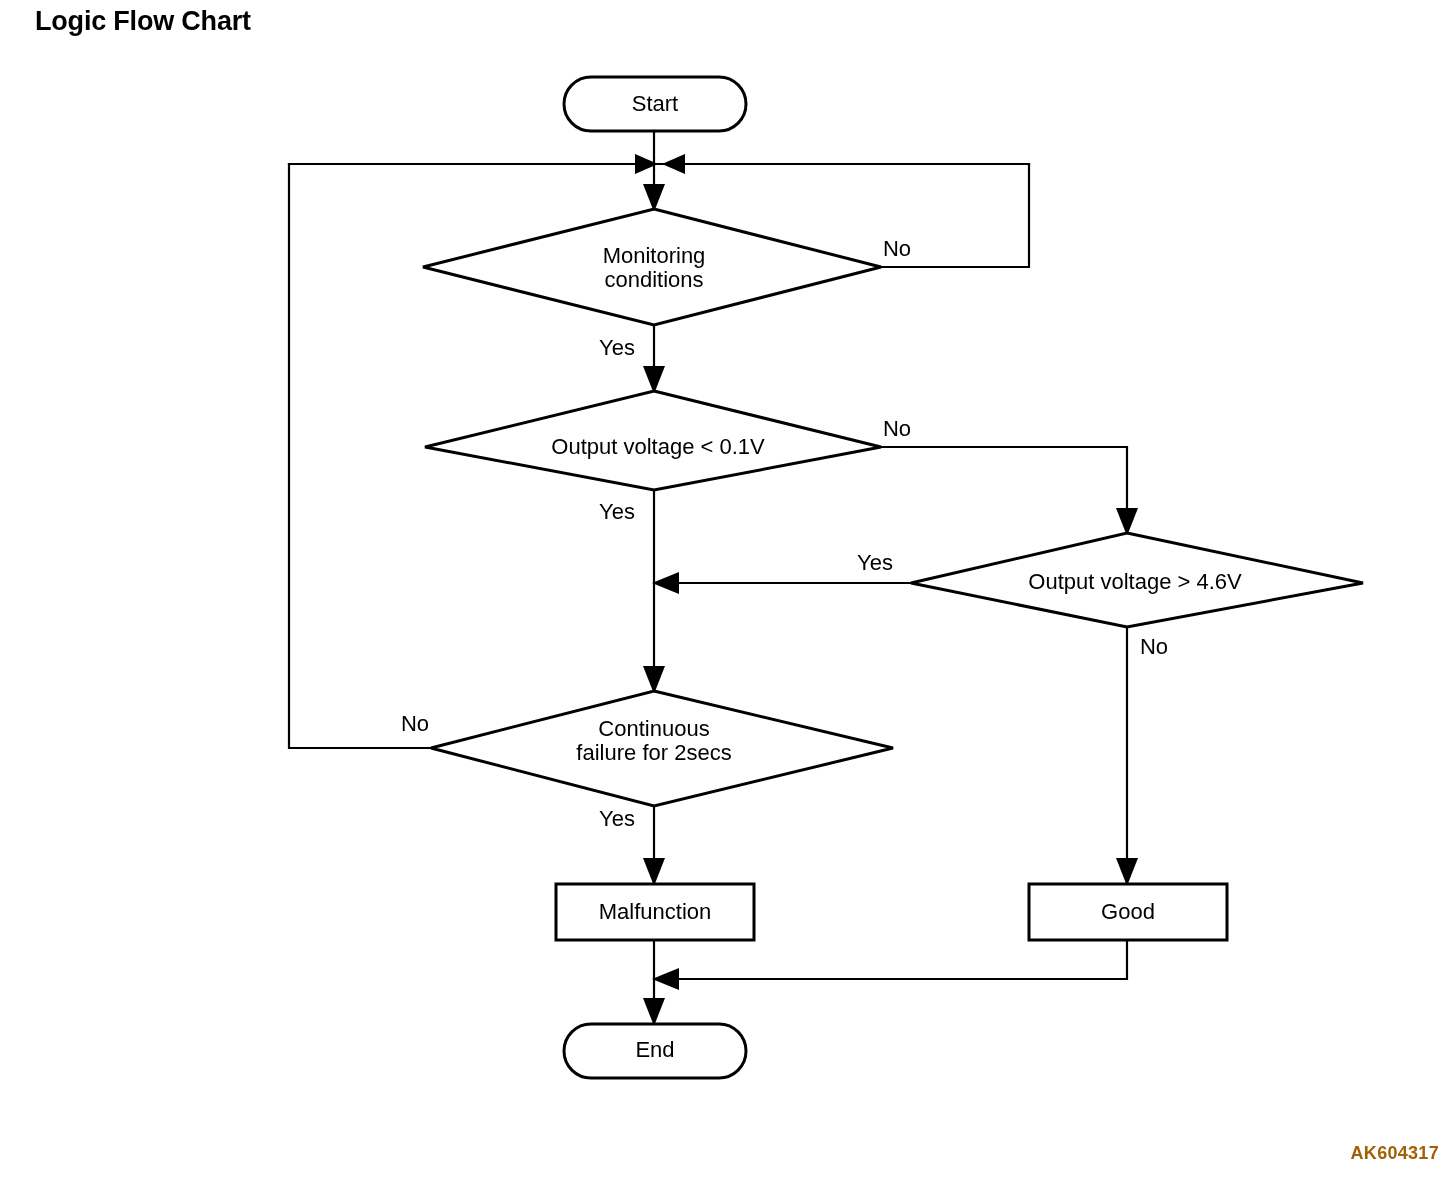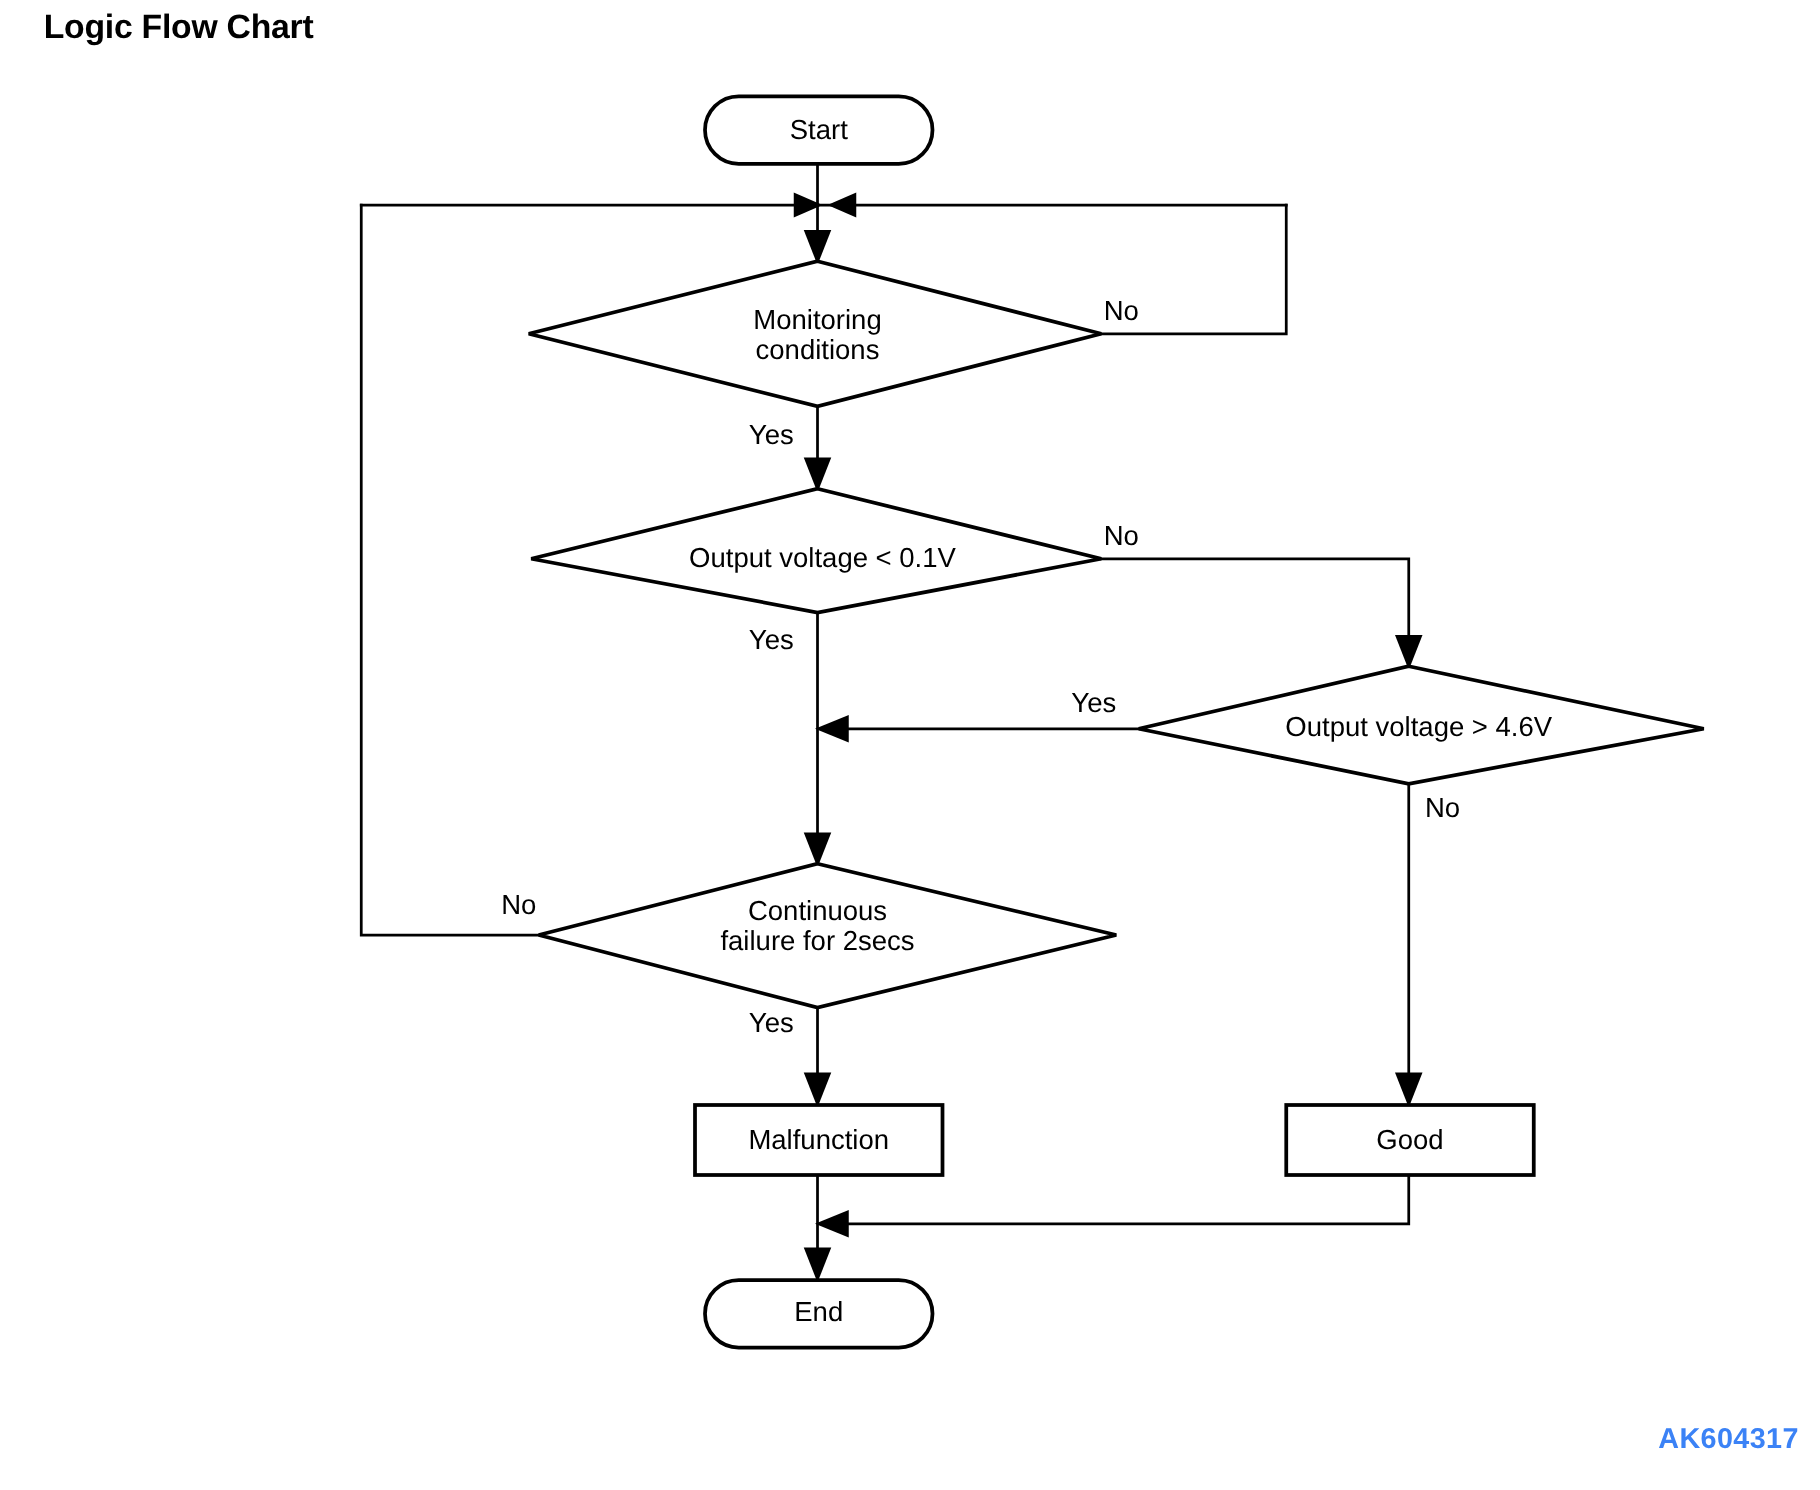--- a/index.html
+++ b/index.html
@@ -31,25 +31,25 @@
     font-weight: bold;
     letter-spacing: -0.2px;
     font-family: "Liberation Sans", sans-serif;
     color: #000000;
     white-space: nowrap;
   }
   #footer-code {
     position: absolute;
     right: 30px;
     bottom: 28px;
-    font-size: 23px;
+    font-size: 18px;
     font-weight: bold;
     letter-spacing: 0.3px;
     font-family: "Liberation Sans", sans-serif;
-    color: #3b82f6;
+    color: #a16207;
     white-space: nowrap;
   }
   #flow-svg {
     position: absolute;
     left: 0;
     top: 0;
     width: 1456px;
     height: 1192px;
   }
   #flow-svg .shape {

